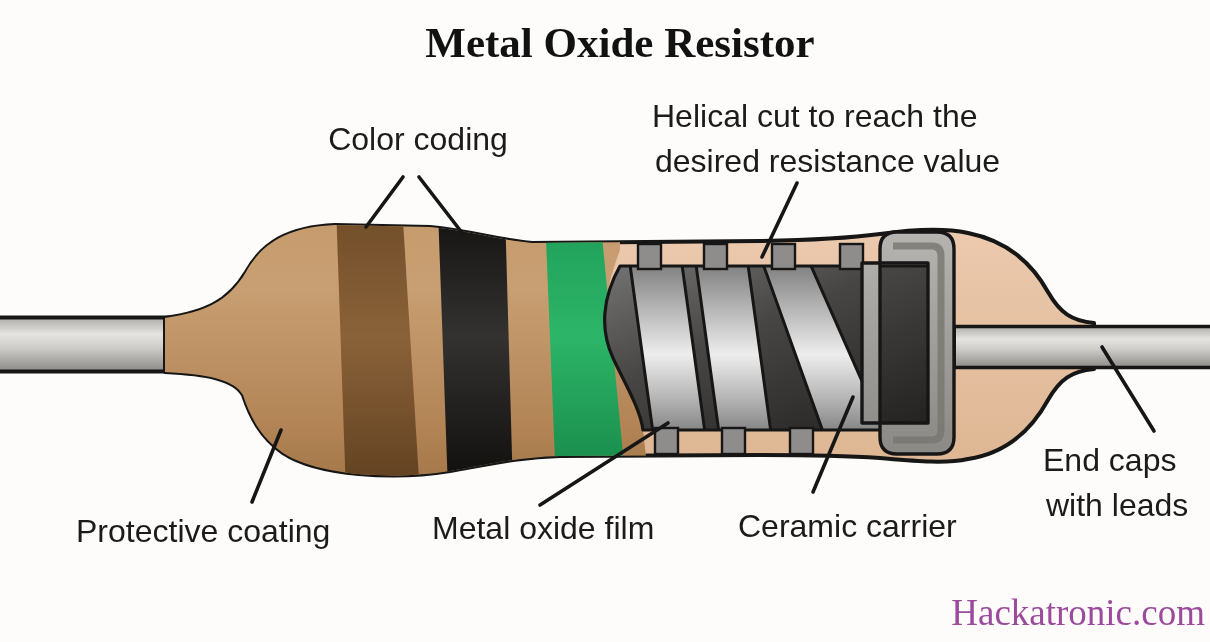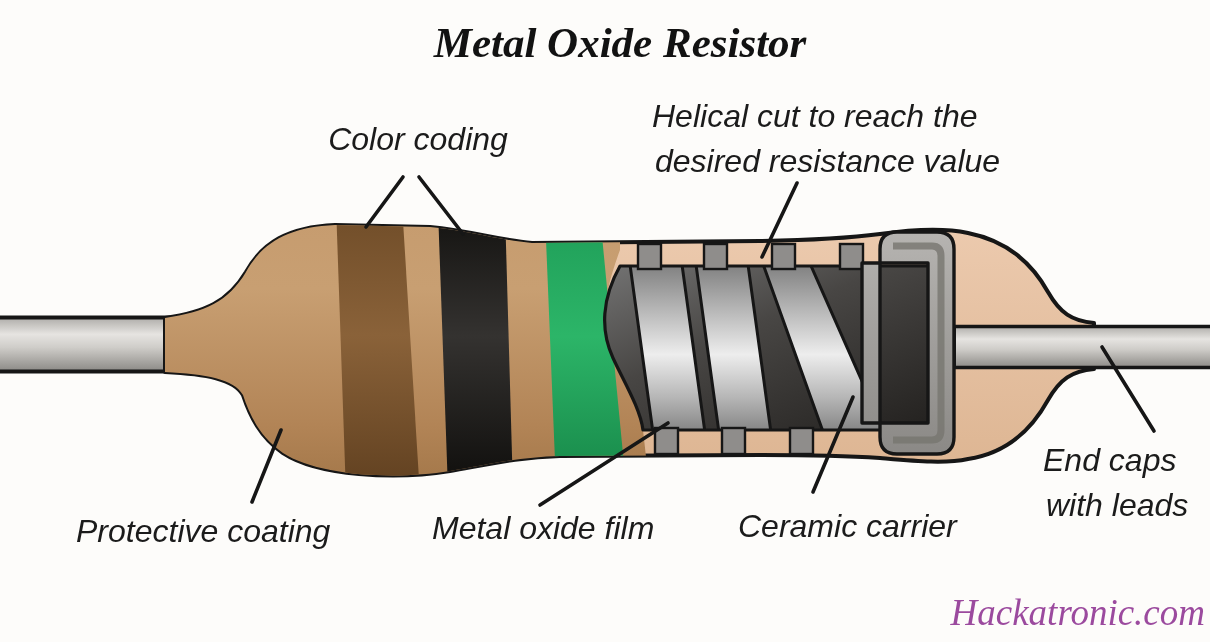--- a/index.html
+++ b/index.html
@@ -7,21 +7,20 @@
     padding: 0;
     background: #fdfcfa;
   }
   .stage {
     position: relative;
     width: 1210px;
     height: 642px;
     background: #fdfcfa;
     overflow: hidden;
     font-family: "Liberation Sans", sans-serif;
-    font-style: italic;
   }
   svg { display: block; }
   .title-text {
     font-family: "Liberation Serif", serif;
     font-weight: bold;
     font-size: 43px;
     fill: #121212;
   }
   .label-text {
     font-family: "Liberation Sans", sans-serif;

